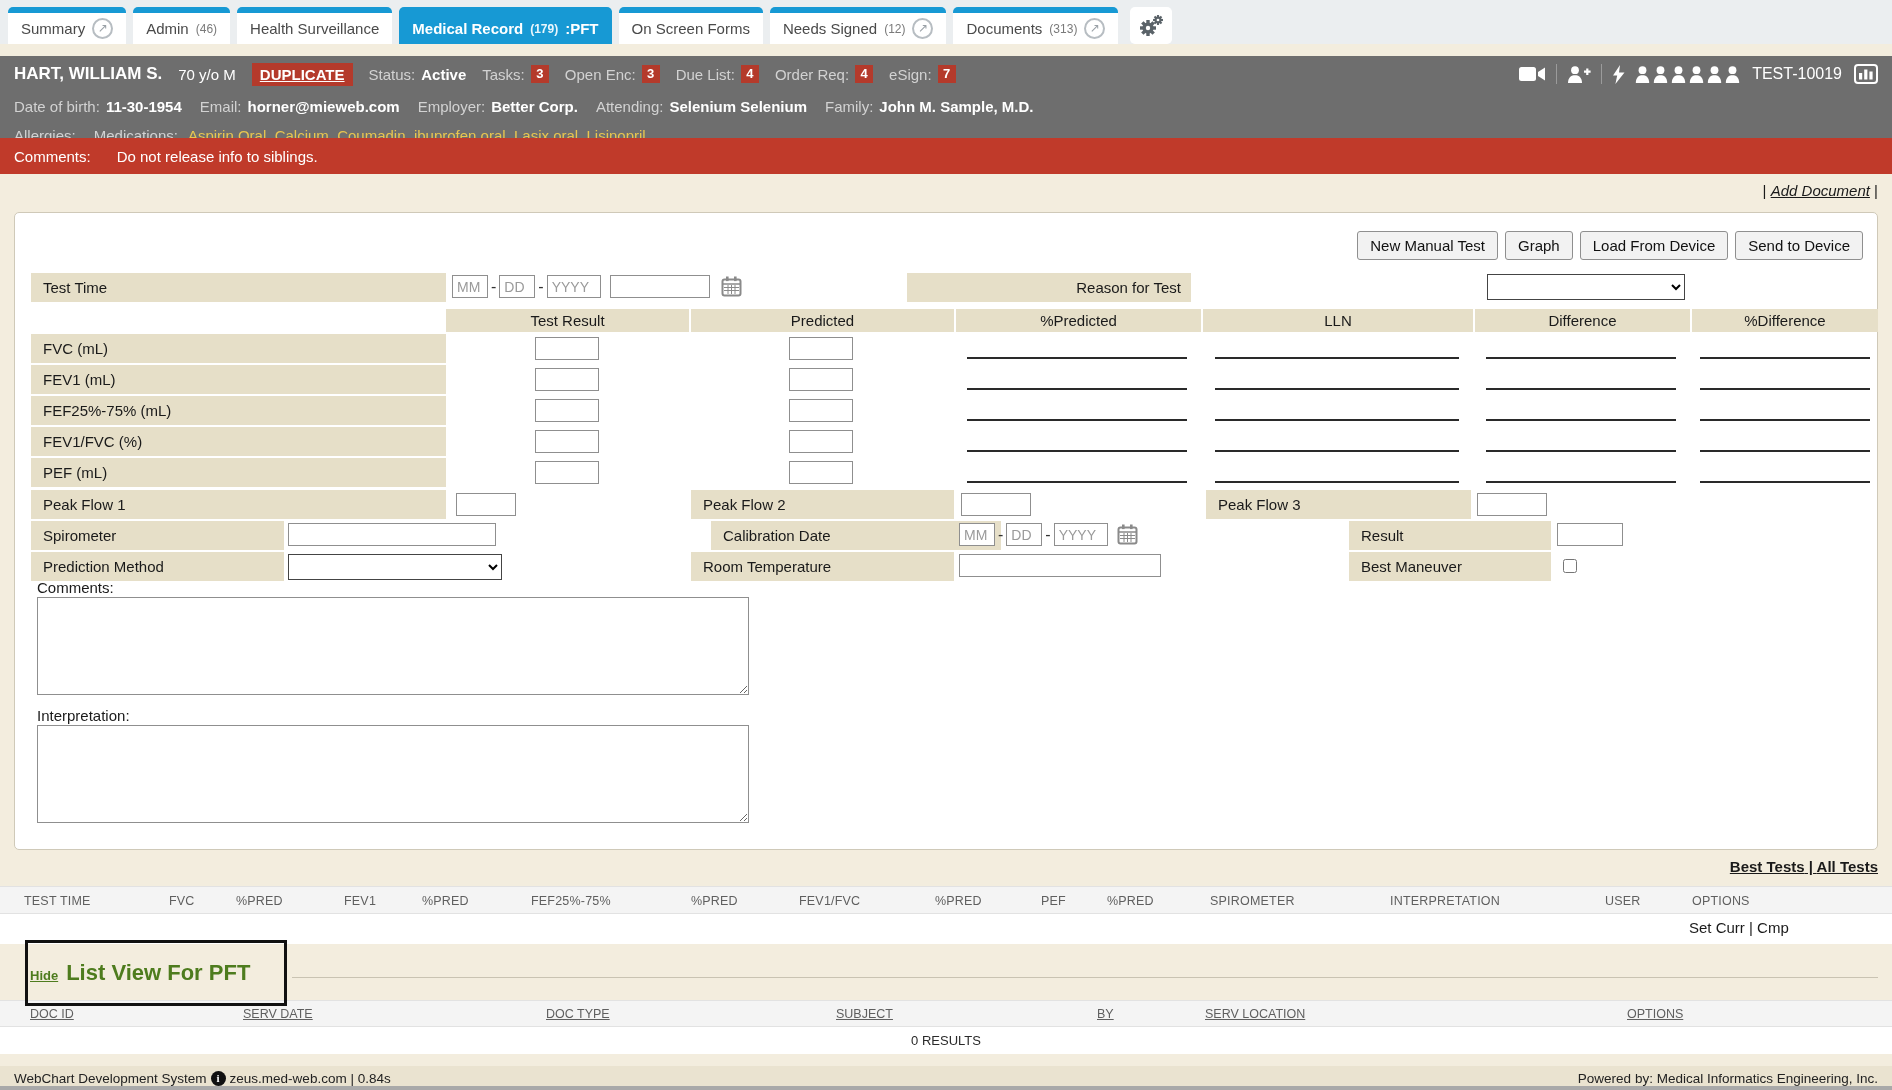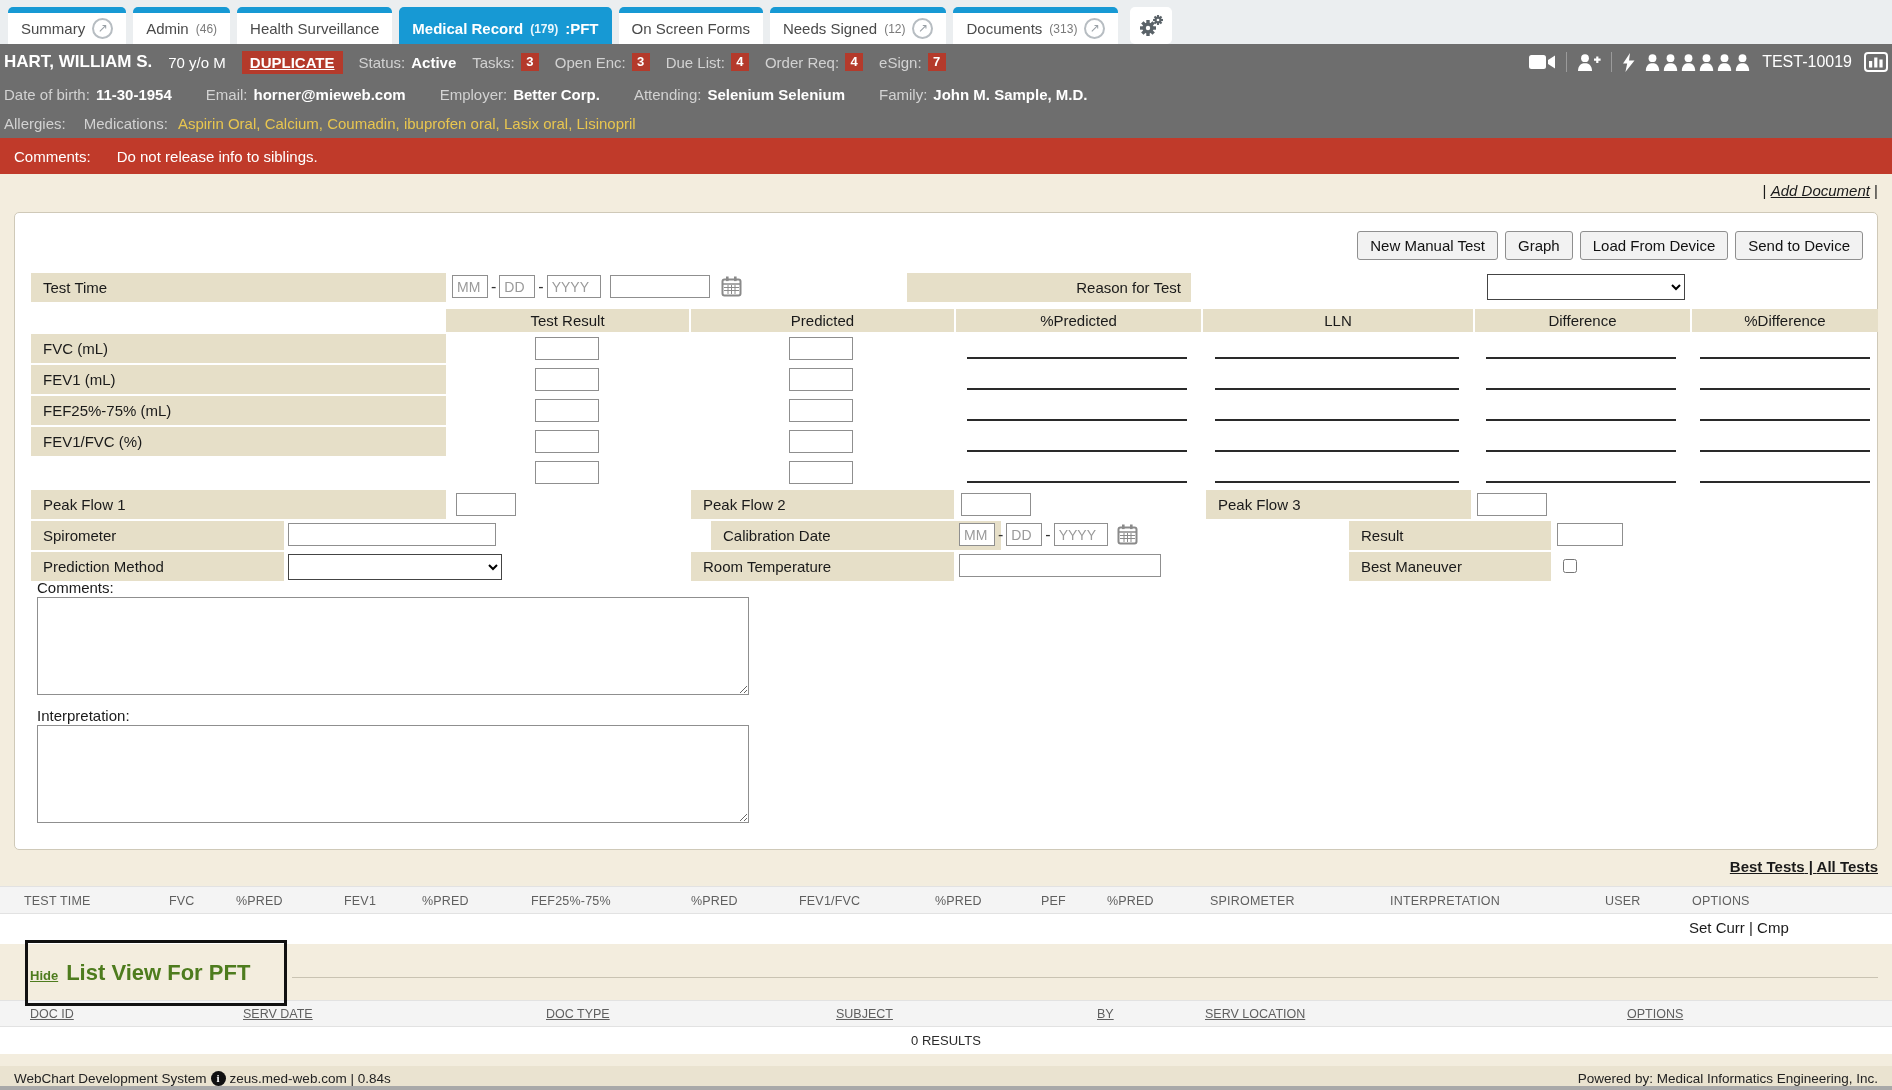--- a/index.html
+++ b/index.html
@@ -13,23 +13,23 @@
   }
   
   .tabbar{position:absolute;top:0;left:0;width:1892px;height:44px;background:#ebeef0;display:flex;align-items:flex-end;padding:0 16px 0 8px;gap:7px;}
   .tab{height:37px;background:#fff;border-top:6px solid #1799d4;border-radius:5px 5px 0 0;display:flex;align-items:center;padding:0 13px;gap:7px;font-size:15px;color:#4a4a4a;cursor:pointer;}
   .tab .cnt{font-size:12px;color:#7a7a7a;}
   .tab.active{background:#1799d4;border-top-color:#1799d4;color:#fff;font-weight:bold;}
   .tab.active .cnt{color:#eaf6fc;font-weight:bold;}
   .popout{width:21px;height:21px;border:2px solid #b7bdc2;border-radius:50%;color:#9aa1a7;font-size:12px;line-height:17px;text-align:center;flex:0 0 auto;}
   .gearbtn{height:37px;width:42px;background:#fff;border-radius:5px;margin-left:5px;display:flex;align-items:center;justify-content:center;align-self:flex-end;cursor:pointer;}
   
-  .pbar{position:absolute;left:0;width:1892px;background:#6e6e6e;color:#fff;display:flex;align-items:center;padding:0 4px;}
+  .pbar{position:absolute;left:0;width:1892px;background:#6e6e6e;color:#fff;display:flex;align-items:center;padding:0 14px;margin-top:12px;}
   .pbar1{top:44px;height:36px;gap:16px;font-size:15px;}
-  .pbar2{top:80px;height:28px;gap:34px;font-size:15px;}
+  .pbar2{top:80px;height:28px;gap:18px;font-size:15px;}
   .pbar3{top:108px;height:30px;gap:10px;font-size:15px;}
   .glabel{color:#d2d2d2;}
   .gval{color:#fff;font-weight:bold;}
   .pname{font-size:17px;font-weight:bold;}
   .chip{background:#b43a2b;color:#fff;font-weight:bold;padding:3px 8px;}
   .chip.dup{text-decoration:underline;cursor:pointer;}
   .badge{background:#b43a2b;color:#fff;font-weight:bold;font-size:13px;min-width:18px;height:18px;line-height:18px;text-align:center;padding:0 4px;display:inline-block;}
   .pair{display:flex;align-items:center;gap:6px;}
   .hdr-icons{margin-left:auto;display:flex;align-items:center;gap:10px;}
   .vdiv{width:1px;height:20px;background:#9b9b9b;}
@@ -321,20 +321,21 @@
   <div class="uline" style="top:206px;left:1685px;width:170px;"></div>
 
   <div class="cell" style="top:214px;left:16px;width:415px;">FEV1/FVC (%)</div>
   <input class="tin" style="position: absolute; top: 217px; left: 520px; width: 64px;">
   <input class="tin" style="position: absolute; top: 217px; left: 774px; width: 64px;">
   <div class="uline" style="top:237px;left:952px;width:220px;"></div>
   <div class="uline" style="top:237px;left:1200px;width:244px;"></div>
   <div class="uline" style="top:237px;left:1471px;width:190px;"></div>
   <div class="uline" style="top:237px;left:1685px;width:170px;"></div>
 
+  <div class="cell" style="top:245px;left:16px;width:415px;">PEF (mL)</div>
   <input class="tin" style="position: absolute; top: 248px; left: 520px; width: 64px;">
   <input class="tin" style="position: absolute; top: 248px; left: 774px; width: 64px;">
   <div class="uline" style="top:268px;left:952px;width:220px;"></div>
   <div class="uline" style="top:268px;left:1200px;width:244px;"></div>
   <div class="uline" style="top:268px;left:1471px;width:190px;"></div>
   <div class="uline" style="top:268px;left:1685px;width:170px;"></div>
 
   <div class="cell" style="top:277px;left:16px;width:415px;">Peak Flow 1</div>
   <input class="tin" style="position: absolute; top: 280px; left: 441px; width: 60px;">
   <div class="cell" style="top:277px;left:676px;width:263px;">Peak Flow 2</div>

